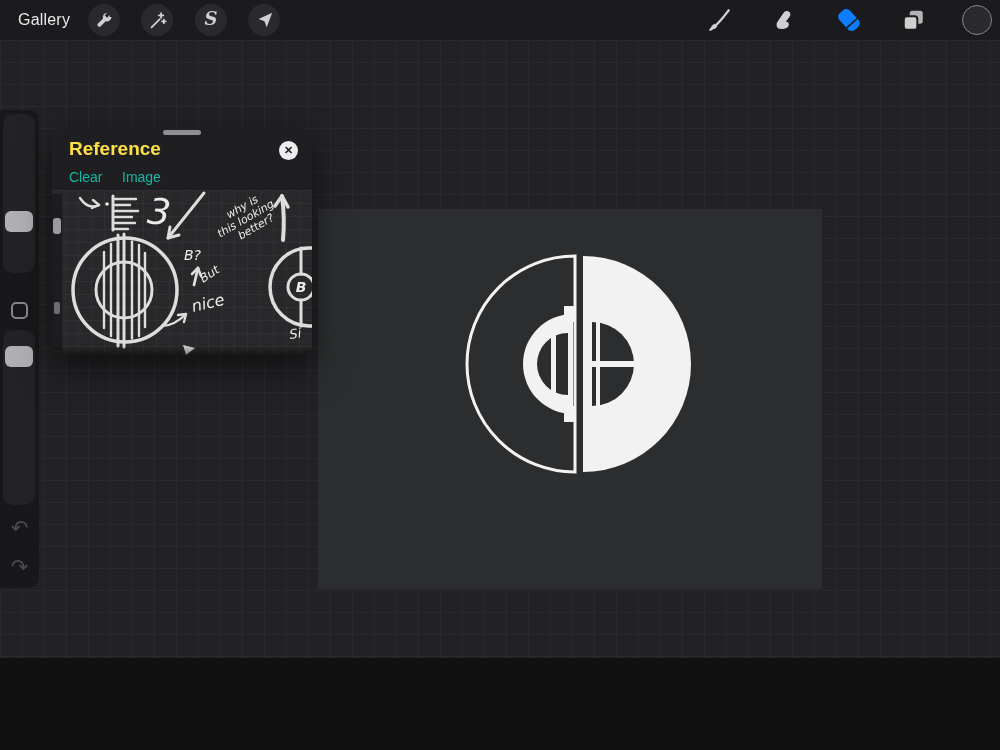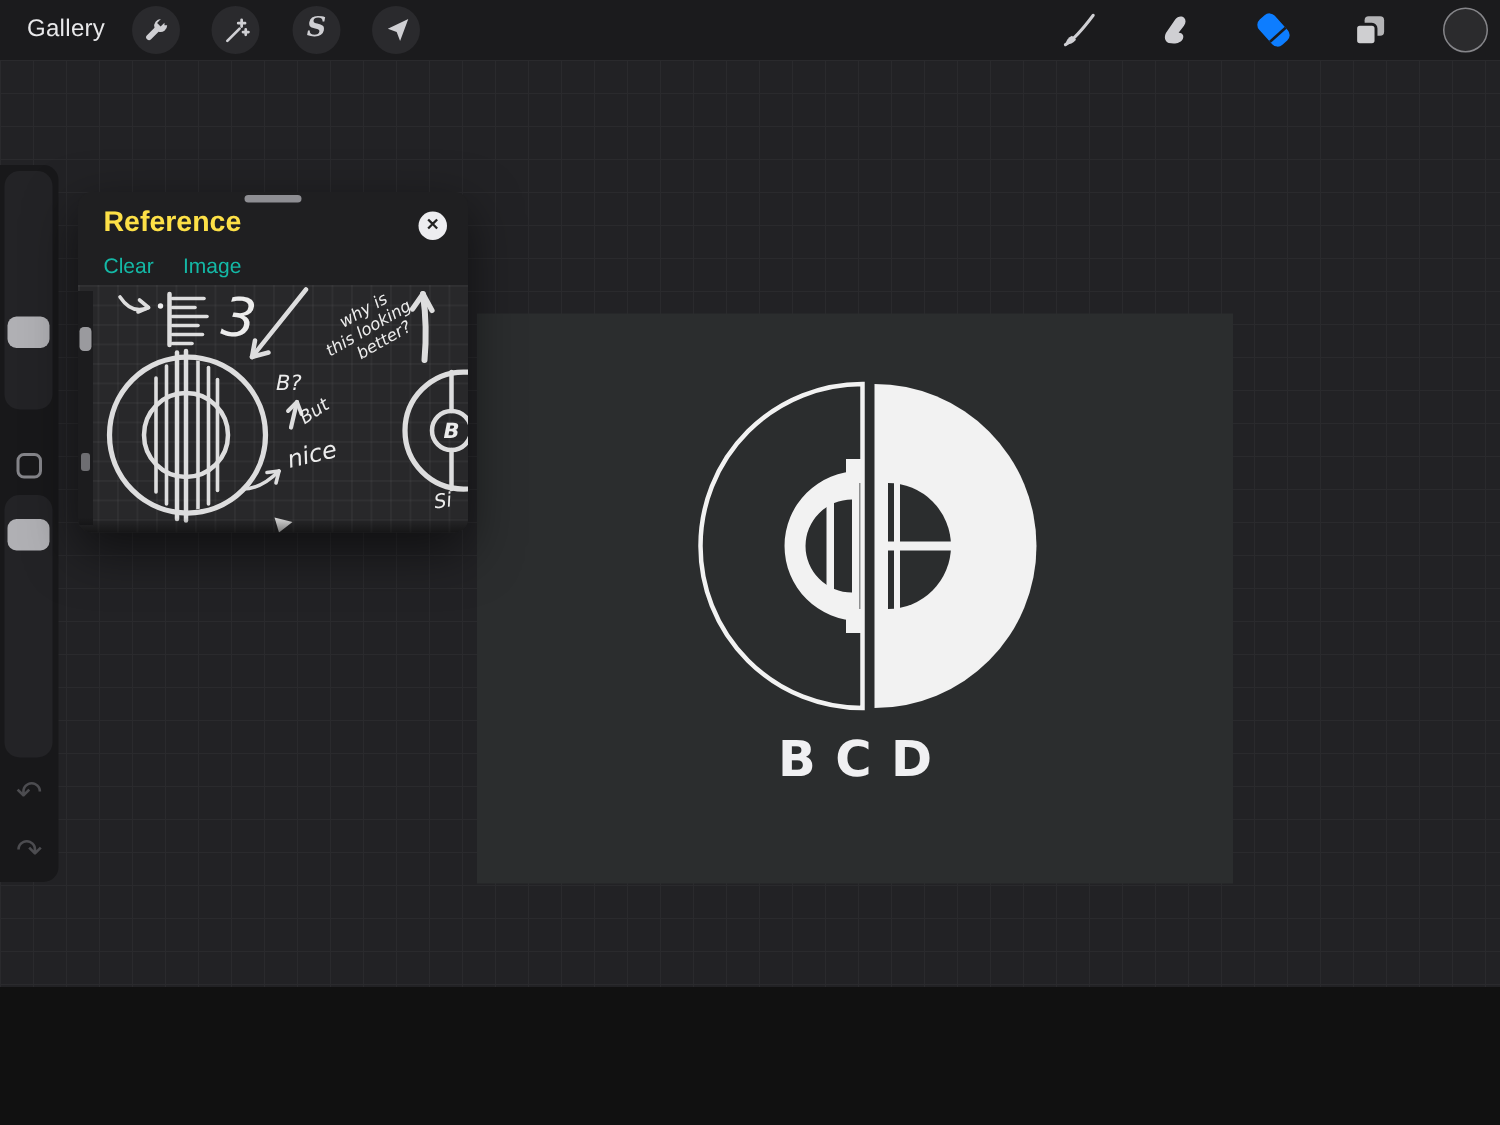--- a/index.html
+++ b/index.html
@@ -150,21 +150,20 @@
 
       <rect x="103" y="62" width="11" height="16" fill="#f2f2f2"></rect>
       <rect x="103" y="162" width="11" height="16" fill="#f2f2f2"></rect>
 
       <path d="M122 12 A108 108 0 0 1 122 228 Z" fill="#f2f2f2"></path>
 
       <path d="M131 78 A42 42 0 0 1 131 162 Z" fill="#2b2d2e"></path>
       <rect x="135" y="78" width="4" height="84" fill="#f2f2f2"></rect>
       <rect x="131" y="117" width="42" height="6" fill="#f2f2f2"></rect>
     </svg>
-    <div class="bcd">BCD</div>
   </div>
 
   <div class="ref-panel">
     <div class="drag-handle"></div>
     <div class="ref-title">Reference</div>
     <div class="ref-close">✕</div>
     <div class="ref-action" style="left:17px;">Clear</div>
     <div class="ref-action" style="left:70px;">Image</div>
 
     <div class="ref-image">

